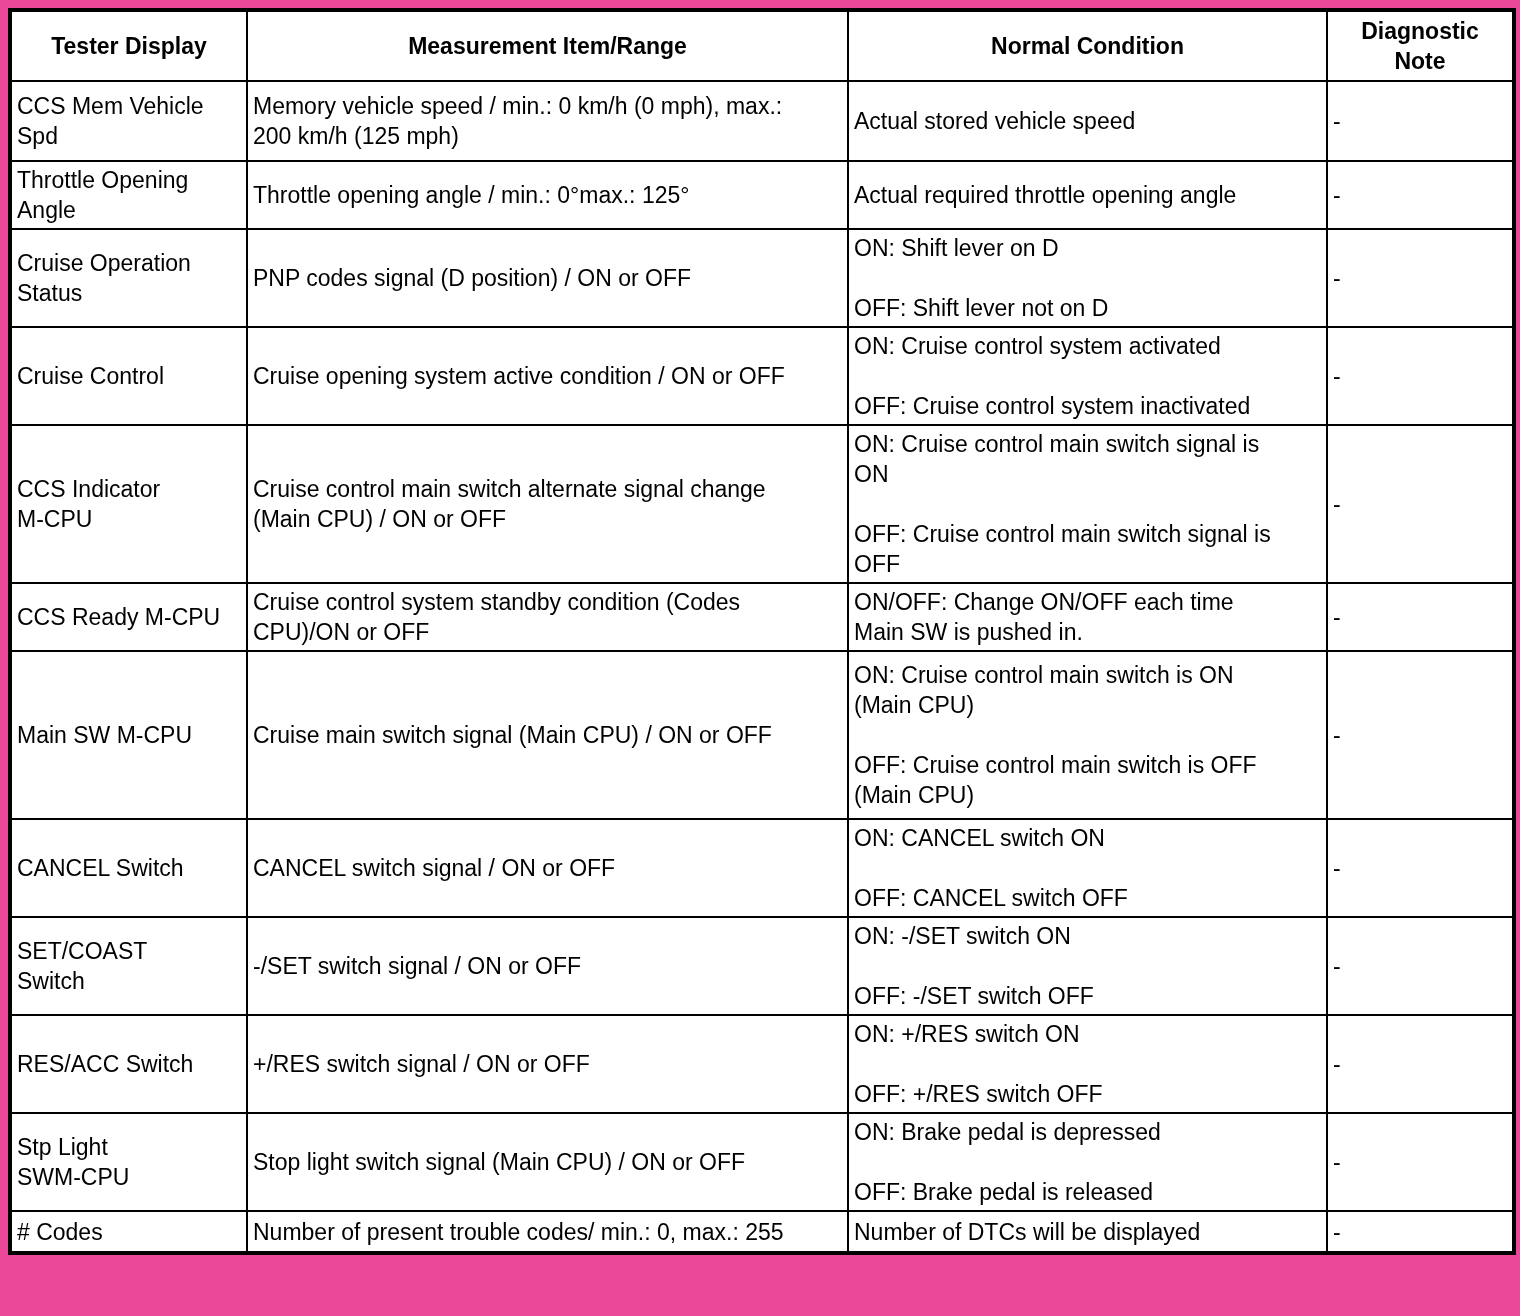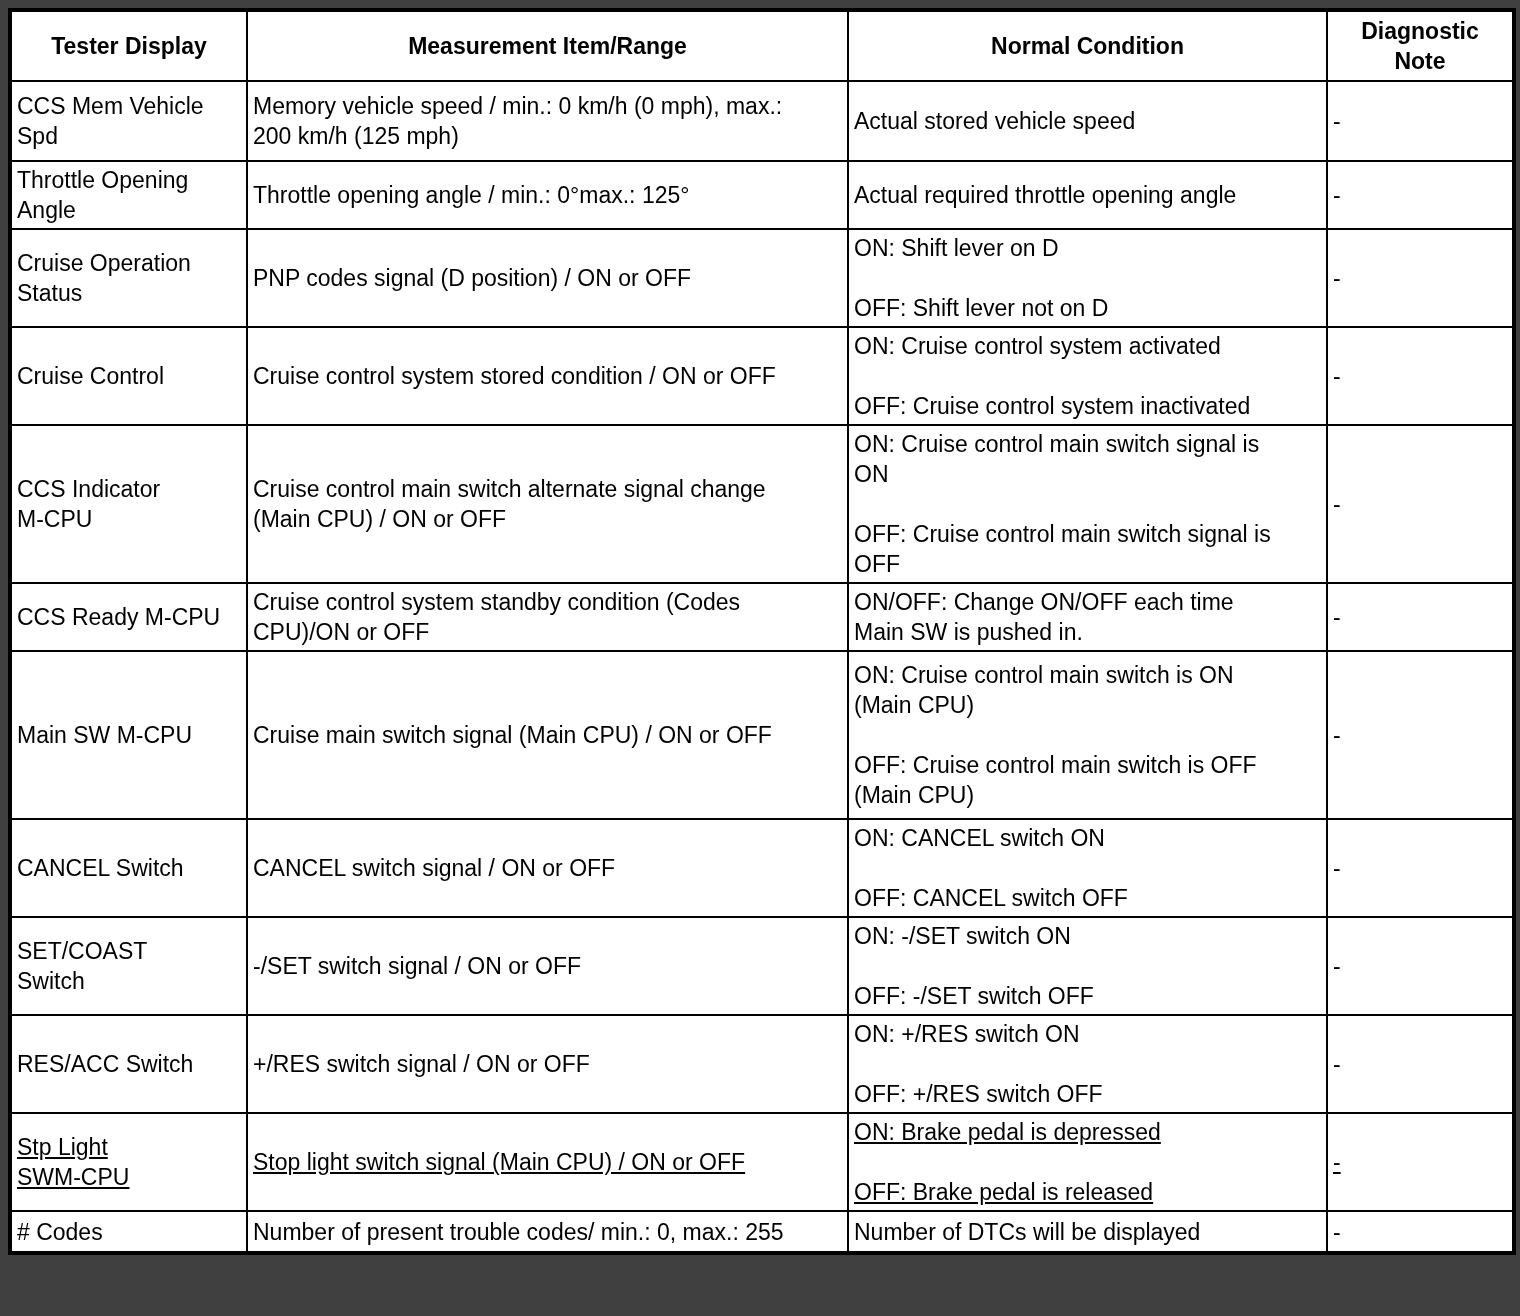--- a/index.html
+++ b/index.html
@@ -7,21 +7,21 @@
     padding: 0;
     background: #ffffff;
     width: 1520px;
     height: 1316px;
     font-family: "Liberation Sans", "DejaVu Sans", sans-serif;
     color: #000000;
   }
   .page {
     width: 1520px;
     height: 1316px;
-    background: #404040;
+    background: #ec4899;
     box-sizing: border-box;
     padding: 8px;
   }
   table.data-table {
     border-collapse: collapse;
     table-layout: fixed;
     width: 1504px;
     background: #ffffff;
   }
   table.data-table, table.data-table tr, table.data-table td, table.data-table th {
@@ -91,21 +91,21 @@
       <td>Cruise Operation
 Status</td>
       <td>PNP codes signal (D position) / ON or OFF</td>
       <td>ON: Shift lever on D
 
 OFF: Shift lever not on D</td>
       <td>-</td>
     </tr>
     <tr style="height:97px;">
       <td>Cruise Control</td>
-      <td>Cruise control system stored condition / ON or OFF</td>
+      <td>Cruise opening system active condition / ON or OFF</td>
       <td>ON: Cruise control system activated
 
 OFF: Cruise control system inactivated</td>
       <td>-</td>
     </tr>
     <tr style="height:150px;">
       <td>CCS Indicator
 M-CPU</td>
       <td>Cruise control main switch alternate signal change
 (Main CPU) / ON or OFF</td>
@@ -152,21 +152,21 @@
       <td>-</td>
     </tr>
     <tr style="height:97px;">
       <td>RES/ACC Switch</td>
       <td>+/RES switch signal / ON or OFF</td>
       <td>ON: +/RES switch ON
 
 OFF: +/RES switch OFF</td>
       <td>-</td>
     </tr>
-    <tr style="height:95px;text-decoration:underline;">
+    <tr style="height:95px;">
       <td>Stp Light
 SWM-CPU</td>
       <td>Stop light switch signal (Main CPU) / ON or OFF</td>
       <td>ON: Brake pedal is depressed
 
 OFF: Brake pedal is released</td>
       <td>-</td>
     </tr>
     <tr style="height:42px;">
       <td># Codes</td>

